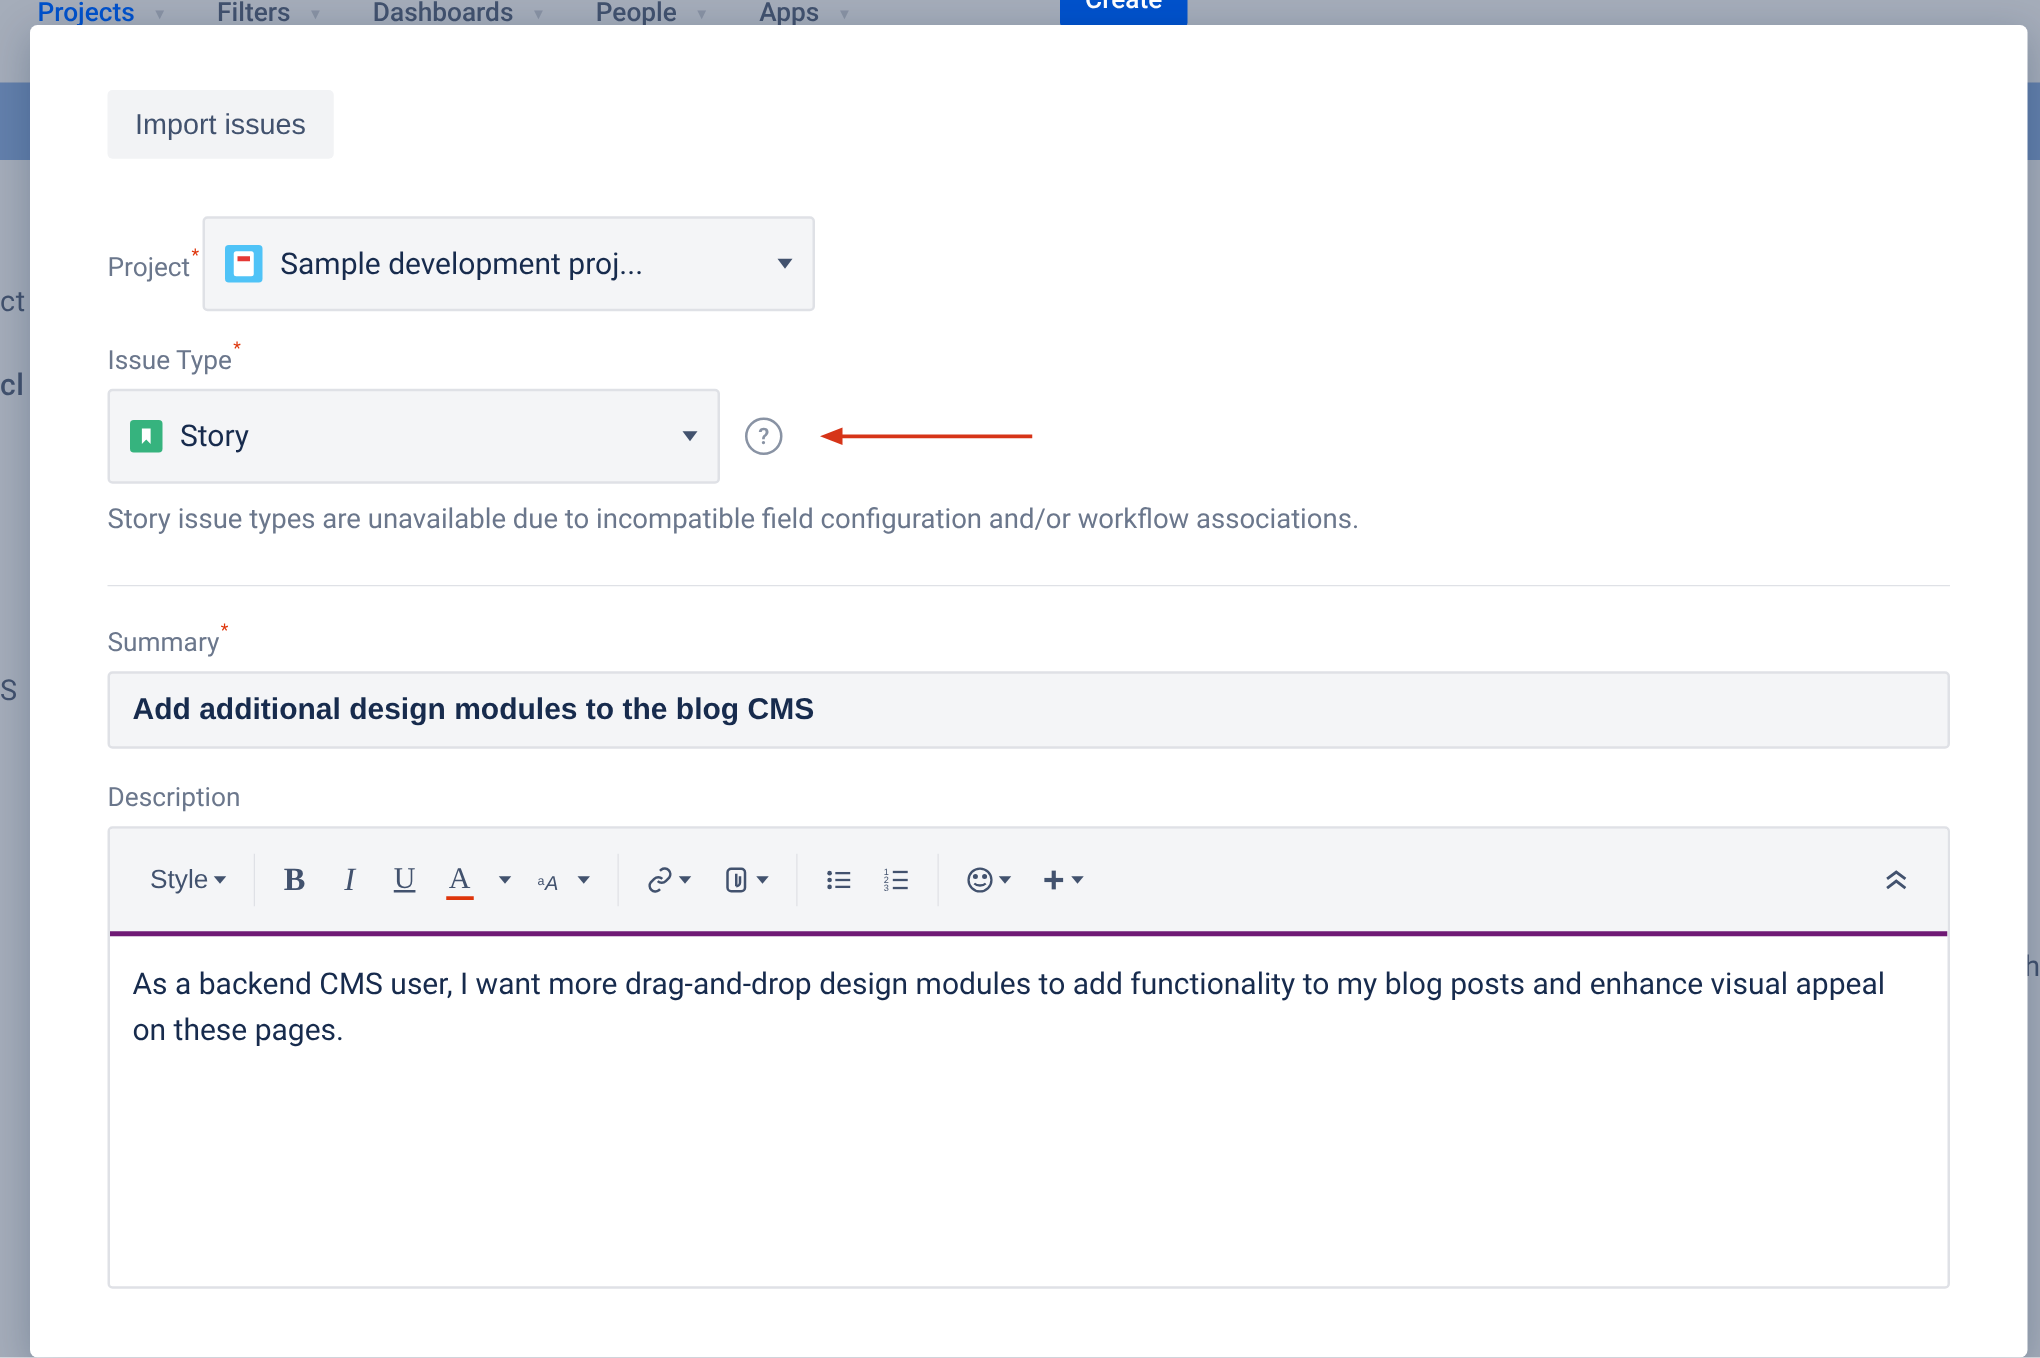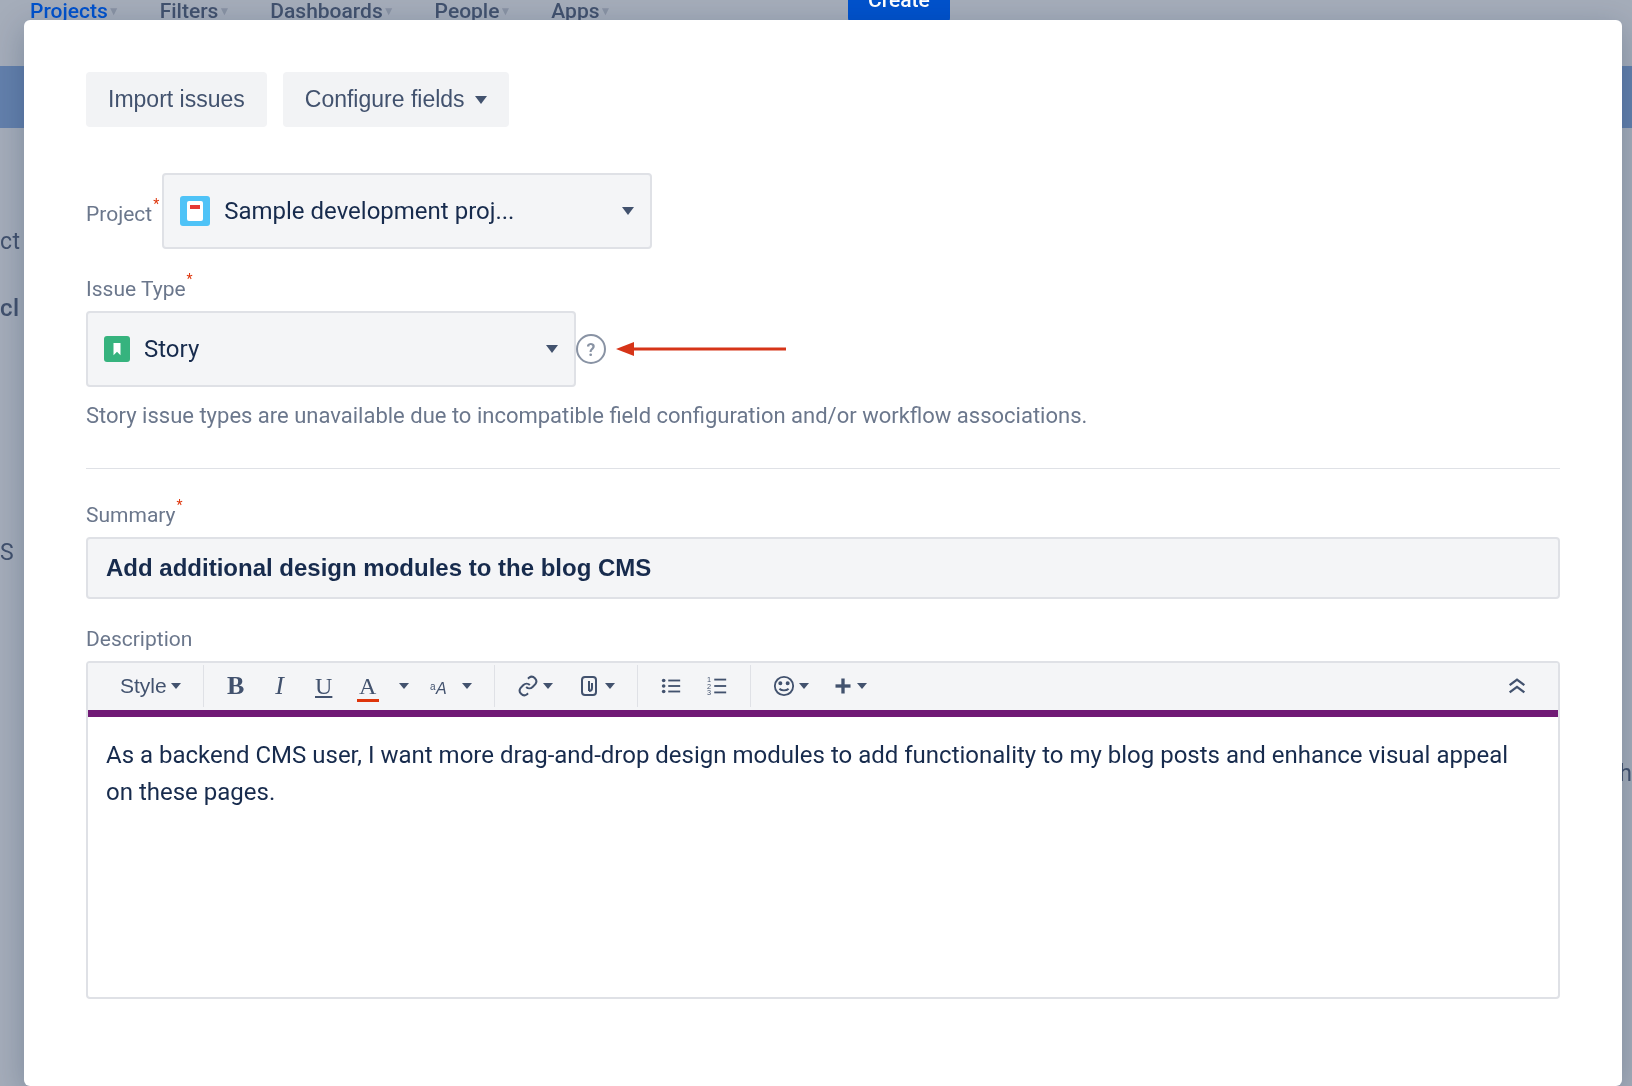--- a/index.html
+++ b/index.html
@@ -29,21 +29,21 @@
       padding-left: 30px;
     }
 
     .bg-nav-item {
       color: #0052CC;
       font-size: 21px;
       font-weight: 500;
       margin-right: 40px;
       display: inline-flex;
       align-items: center;
-      gap: 0;
+      gap: 14px;
     }
 
     .bg-nav-item .caret {
       color: #8993a4;
       font-size: 12px;
     }
 
     .bg-nav-item.dim {
       color: #42526E;
     }
@@ -230,20 +230,21 @@
     }
 
     .select-text {
       font-size: 24px;
       color: #172B4D;
     }
 
     .issue-type-row {
       display: flex;
       align-items: center;
+      gap: 20px;
     }
 
     .help-icon {
       width: 30px;
       height: 30px;
       border: 2px solid #8993A4;
       border-radius: 50%;
       display: flex;
       align-items: center;
       justify-content: center;
@@ -285,25 +286,25 @@
 
     
     .editor-wrapper {
       border: 2px solid #DFE1E6;
       border-radius: 4px;
       overflow: hidden;
     }
 
     .editor-toolbar {
       background: #F4F5F7;
-      border-bottom: 7px solid #701a75;
+      border-bottom: 4px solid #701a75;
       display: flex;
       align-items: center;
       padding: 8px 10px;
-      height: 54px;
+      height: 86px;
     }
 
     .toolbar-group {
       display: flex;
       align-items: center;
       gap: 4px;
       padding: 0 12px;
     }
 
     .toolbar-divider {
@@ -428,24 +429,20 @@
   <div>h</div>
 </div>
 
 <div class="modal">
 
   <div class="modal-header">
     <div class="modal-actions">
       <button class="btn-secondary">
         <span>Import issues</span>
       </button>
-      <button class="btn-secondary">
-        <span>Configure fields</span>
-        <span class="caret-down"></span>
-      </button>
     </div>
   </div>
 
   <div class="field-group">
     <div class="field-label">
       <span>Project</span>
       <span class="required-asterisk">*</span>
     </div>
     <div class="select-field">
       <div class="select-content">

